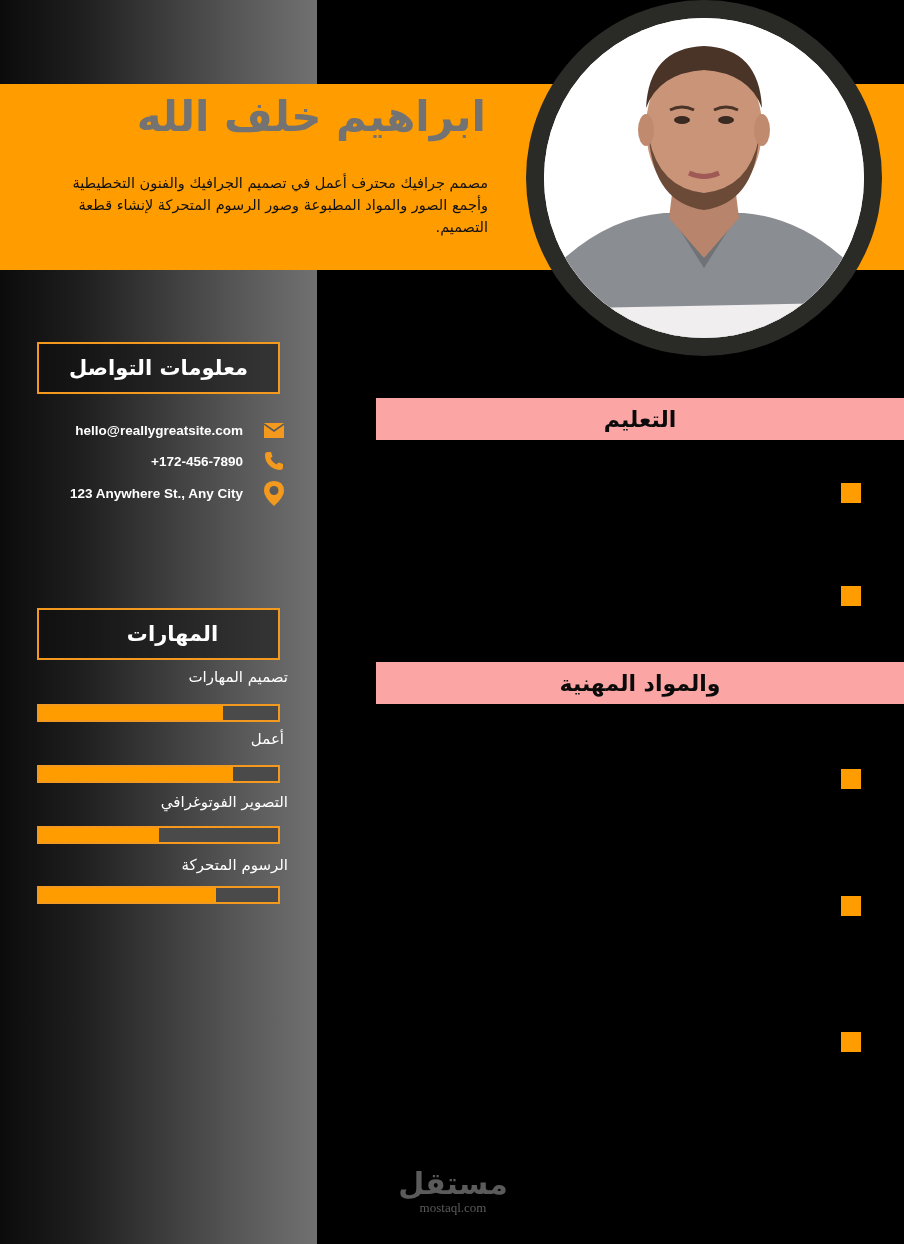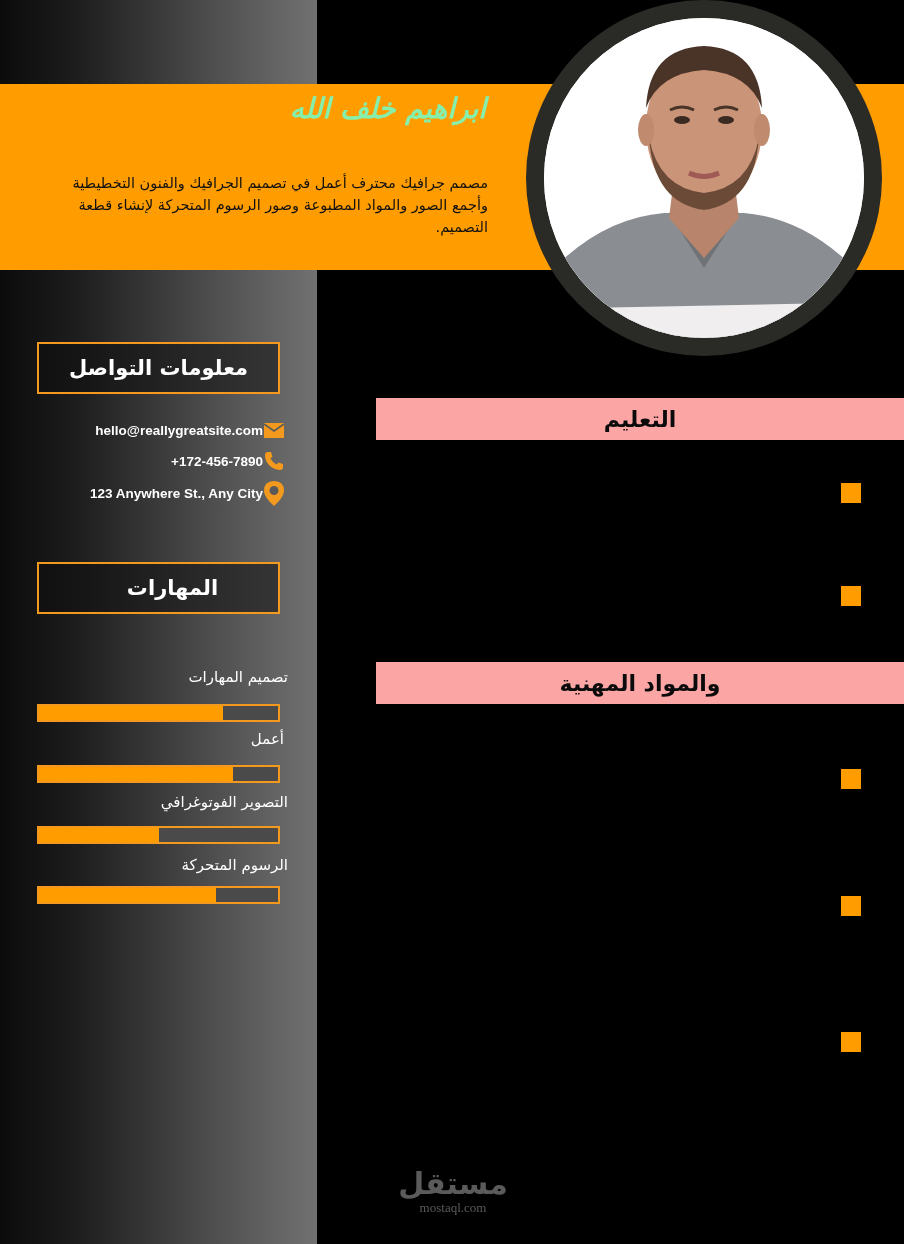--- a/index.html
+++ b/index.html
@@ -11,23 +11,22 @@
     background: linear-gradient(to right, #0b0b0b 0%, #1e1e1e 25%, #3a3a3a 50%, #575757 75%, #717171 100%);
   }
 
   .header-band {
     position: absolute; left: 0; top: 84px; width: 904px; height: 186px;
     background: #ff9c00;
   }
   .name {
     position: absolute; right: 418px; top: 92px;
     font-family: "DejaVu Sans", sans-serif; font-weight: bold;
-    font-size: 28px; color: #86efac; direction: rtl; white-space: nowrap;
+    font-size: 42px; color: #737373; direction: rtl; white-space: nowrap;
     letter-spacing: -0.5px;
-    font-style: italic;
   }
   .bio {
     position: absolute; right: 416px; top: 172px; width: 420px;
     font-size: 14.5px; line-height: 22px; color: #111; direction: rtl; text-align: right;
   }
 
   .photo-ring {
     position: absolute; left: 526px; top: 0px; width: 356px; height: 356px;
     border-radius: 50%; background: #2a2a26;
   }
@@ -38,21 +37,21 @@
 
   .box-title {
     position: absolute; left: 37px; width: 243px; height: 52px;
     border: 2px solid #f39a1e; background: rgba(15,15,15,0.55);
     color: #fff; font-weight: bold; font-size: 21px;
     display: flex; align-items: center; justify-content: center; direction: rtl;
   }
 
   .contact-row {
     position: absolute; left: 40px; width: 245px; height: 22px;
-    display: flex; align-items: center; justify-content: flex-end; 
+    display: flex; align-items: center; justify-content: flex-end; gap: 20px;
   }
   .contact-text { color: #fff; font-size: 13.5px; font-weight: bold; font-family: "Liberation Sans", sans-serif; white-space: nowrap; }
   .contact-icon { width: 22px; height: 22px; display: flex; align-items: center; justify-content: center; }
 
   .skill-label {
     position: absolute; right: 630px; color: #fff; font-size: 15px; direction: rtl; white-space: nowrap;
   }
   .skill-bar {
     position: absolute; left: 37px; width: 243px; height: 18px;
     border: 2px solid #f39a1e; background: #4a4a4a;
@@ -136,21 +135,21 @@
 <div class="contact-row" style="top:482px;">
   <span class="contact-text">123 Anywhere St., Any City</span>
   <span class="contact-icon">
     <svg width="20" height="25" viewBox="0 0 20 25">
         <path d="M10 0 Q20 0 20 10 Q20 16 10 25 Q0 16 0 10 Q0 0 10 0 Z" fill="#f39a1e"></path>
         <circle cx="10" cy="9.5" r="4.5" fill="#5a5a5a"></circle>
       </svg>
   </span>
 </div>
 
-<div class="box-title" style="top:562px;padding-left:28px;">المهارات</div>
+<div class="box-title" style="top:608px;padding-left:28px;">المهارات</div>
 
 <div class="skill-label" style="top:668px; right:616px;">تصميم المهارات</div>
 <div class="skill-bar" style="top:704px;">
     <div class="skill-fill" style="width:77%;"></div>
   </div>
 
 <div class="skill-label" style="top:730px; right:620px;">أعمل</div>
 <div class="skill-bar" style="top:765px;">
     <div class="skill-fill" style="width:81%;"></div>
   </div>

